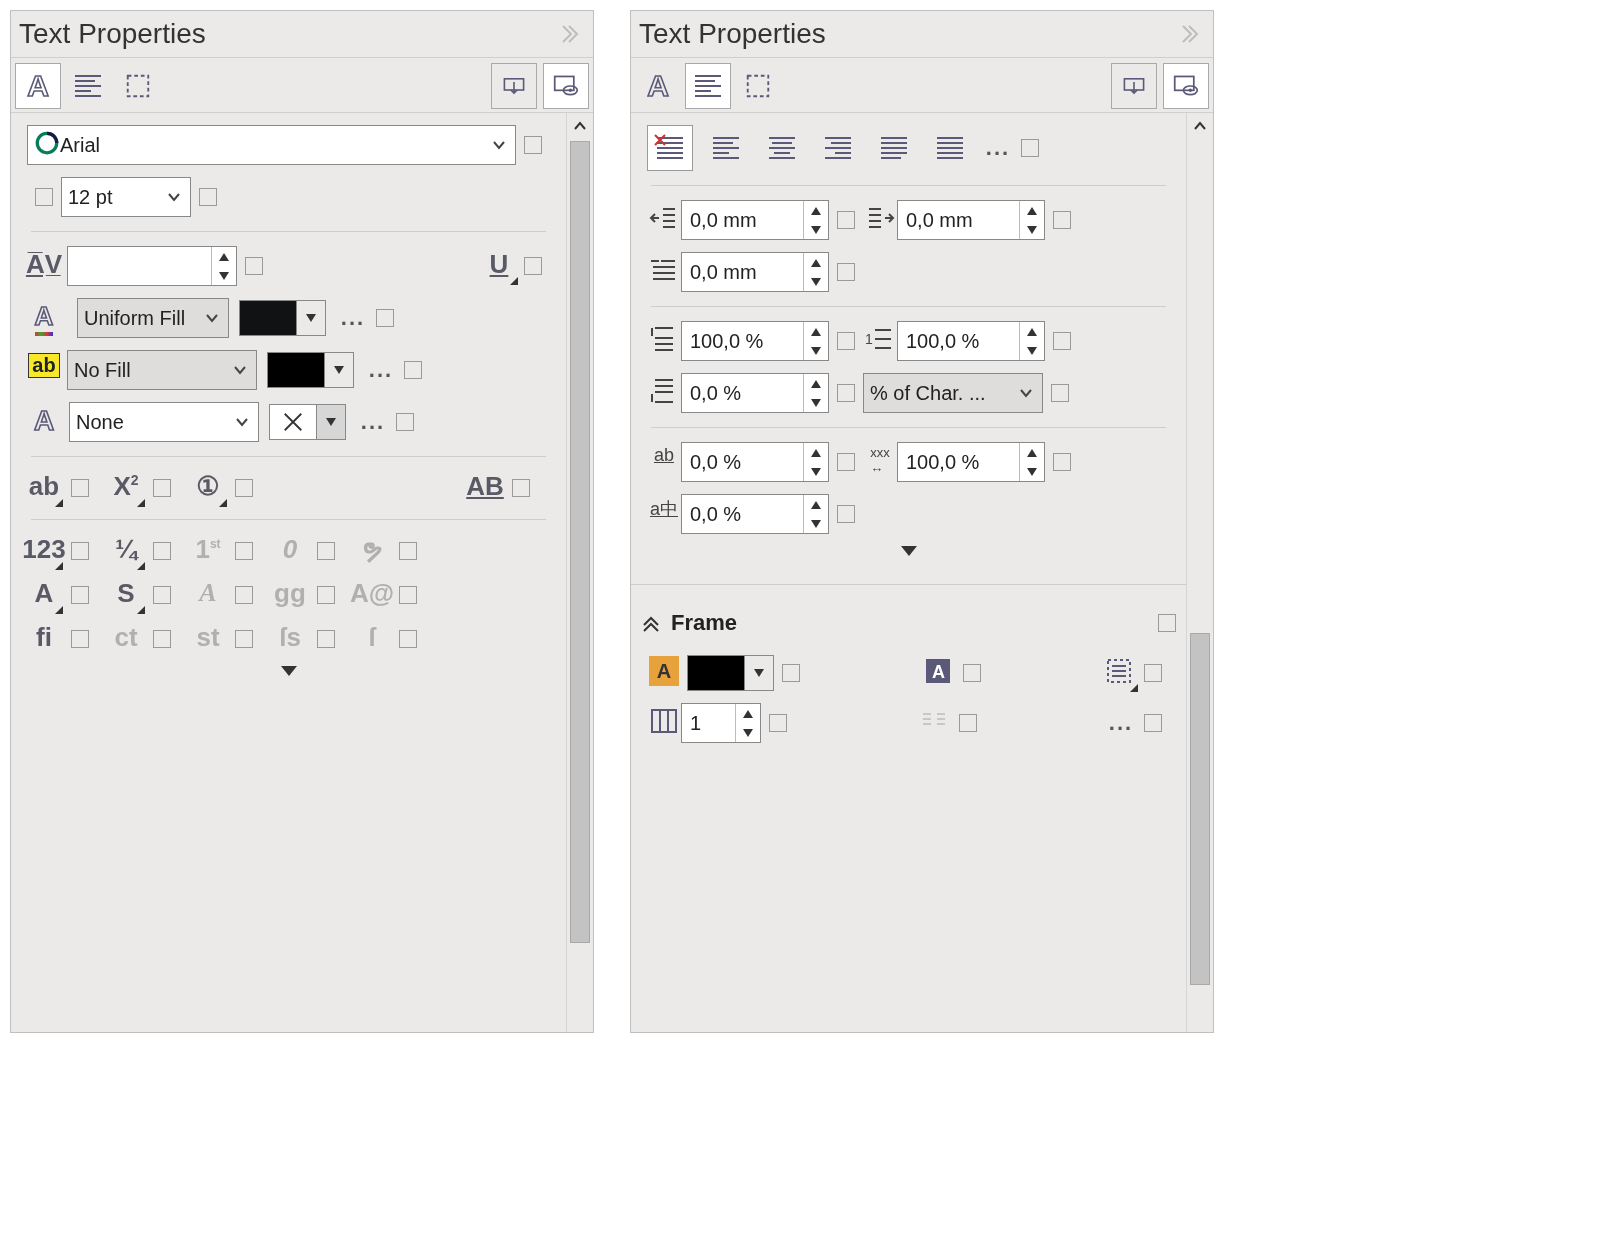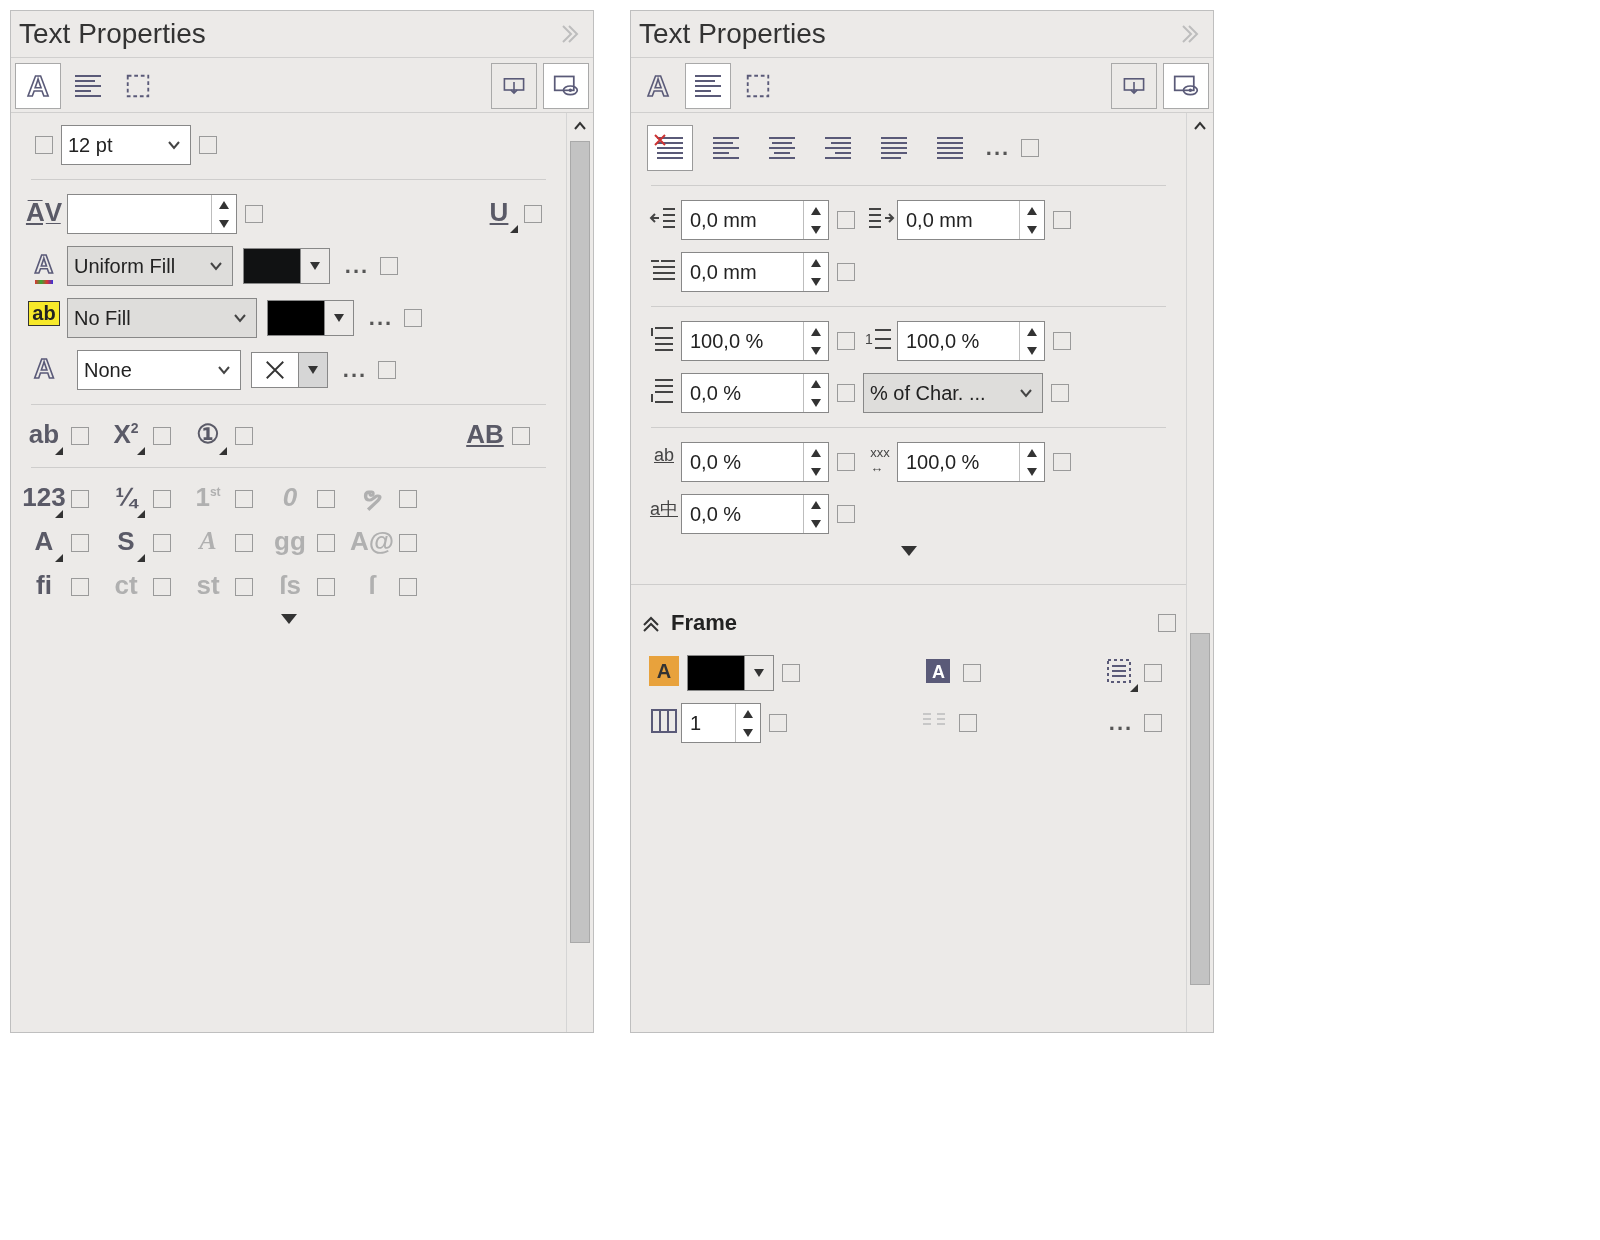--- a/index.html
+++ b/index.html
@@ -131,20 +131,35 @@
           </svg>
     </div>
   </div>
 
   <div class="body">
     <div class="content">
 
 
       <div class="sect">
 
+        <div class="row">
+          <div class="combo" style="flex:1">
+            <span class="ic" style="width:26px">
+              <svg viewBox="0 0 24 24">
+                    <circle cx="12" cy="12" r="9" fill="none" stroke="#0a7b5a" stroke-width="3"></circle>
+                    <path d="M12 3 A9 9 0 0 1 21 12" fill="none" stroke="#1a1a4a" stroke-width="3"></path>
+                  </svg>
+            </span>
+            <span class="txt">Arial</span>
+            <span class="dd"><svg viewBox="0 0 14 14">
+                    <path d="M2 4 L7 10 L12 4" fill="none" stroke="#444" stroke-width="2"></path>
+                  </svg></span>
+          </div>
+          <span class="chk"></span>
+        </div>
 
         <div class="row">
           <span class="chk"></span>
           <div class="combo" style="width:130px">
             <span class="txt">12 pt</span>
             <span class="dd"><svg viewBox="0 0 14 14">
                     <path d="M2 4 L7 10 L12 4" fill="none" stroke="#444" stroke-width="2"></path>
                   </svg></span>
           </div>
           <span class="chk"></span>
@@ -178,21 +193,21 @@
                 <span class="corner"></span>
               </span>
           <span class="chk"></span>
         </div>
 
         <div class="row">
           <span class="ic">
             <span style="position:relative;display:inline-block"><span class="Aoutline" style="font-size:26px">A</span>
             <span style="position:absolute;left:0;bottom:-4px;width:100%;height:4px;background:linear-gradient(90deg,#d33,#3a3,#d33,#33d)"></span></span>
           </span>
-          <div class="combo grey" style="width:166px;margin-left:6px">
+          <div class="combo grey" style="width:152px;margin-left:16px">
             <span class="txt">Uniform Fill</span>
             <span class="dd"><svg viewBox="0 0 14 14">
                     <path d="M2 4 L7 10 L12 4" fill="none" stroke="#444" stroke-width="2"></path>
                   </svg></span>
           </div>
           <div style="width:10px"></div>
           <span class="swatch"></span>
           <span class="ddbtn">
                 <svg viewBox="0 0 10 8" width="10" height="8">
                   <path d="M0 0 L5 8 L10 0 Z" fill="#333"></path>
@@ -222,21 +237,21 @@
               </span>
           <div style="width:12px"></div>
           <span class="dots">...</span>
           <span class="chk"></span>
         </div>
 
         <div class="row">
           <span class="ic">
                 <span class="Aoutline" style="font-size:28px">A</span>
               </span>
-          <div class="combo" style="width:164px;margin-left:16px">
+          <div class="combo" style="width:190px;margin-left:8px">
             <span class="txt">None</span>
             <span class="dd"><svg viewBox="0 0 14 14">
                     <path d="M2 4 L7 10 L12 4" fill="none" stroke="#444" stroke-width="2"></path>
                   </svg></span>
           </div>
           <div style="width:10px"></div>
           <span style="display:flex;align-items:center;justify-content:center;width:46px;height:34px;border:1px solid #888;background:#fff">
             <svg viewBox="0 0 24 24" width="22" height="22">
                   <path d="M3 3 L21 21 M21 3 L3 21" stroke="#333" stroke-width="2"></path>
                 </svg>

